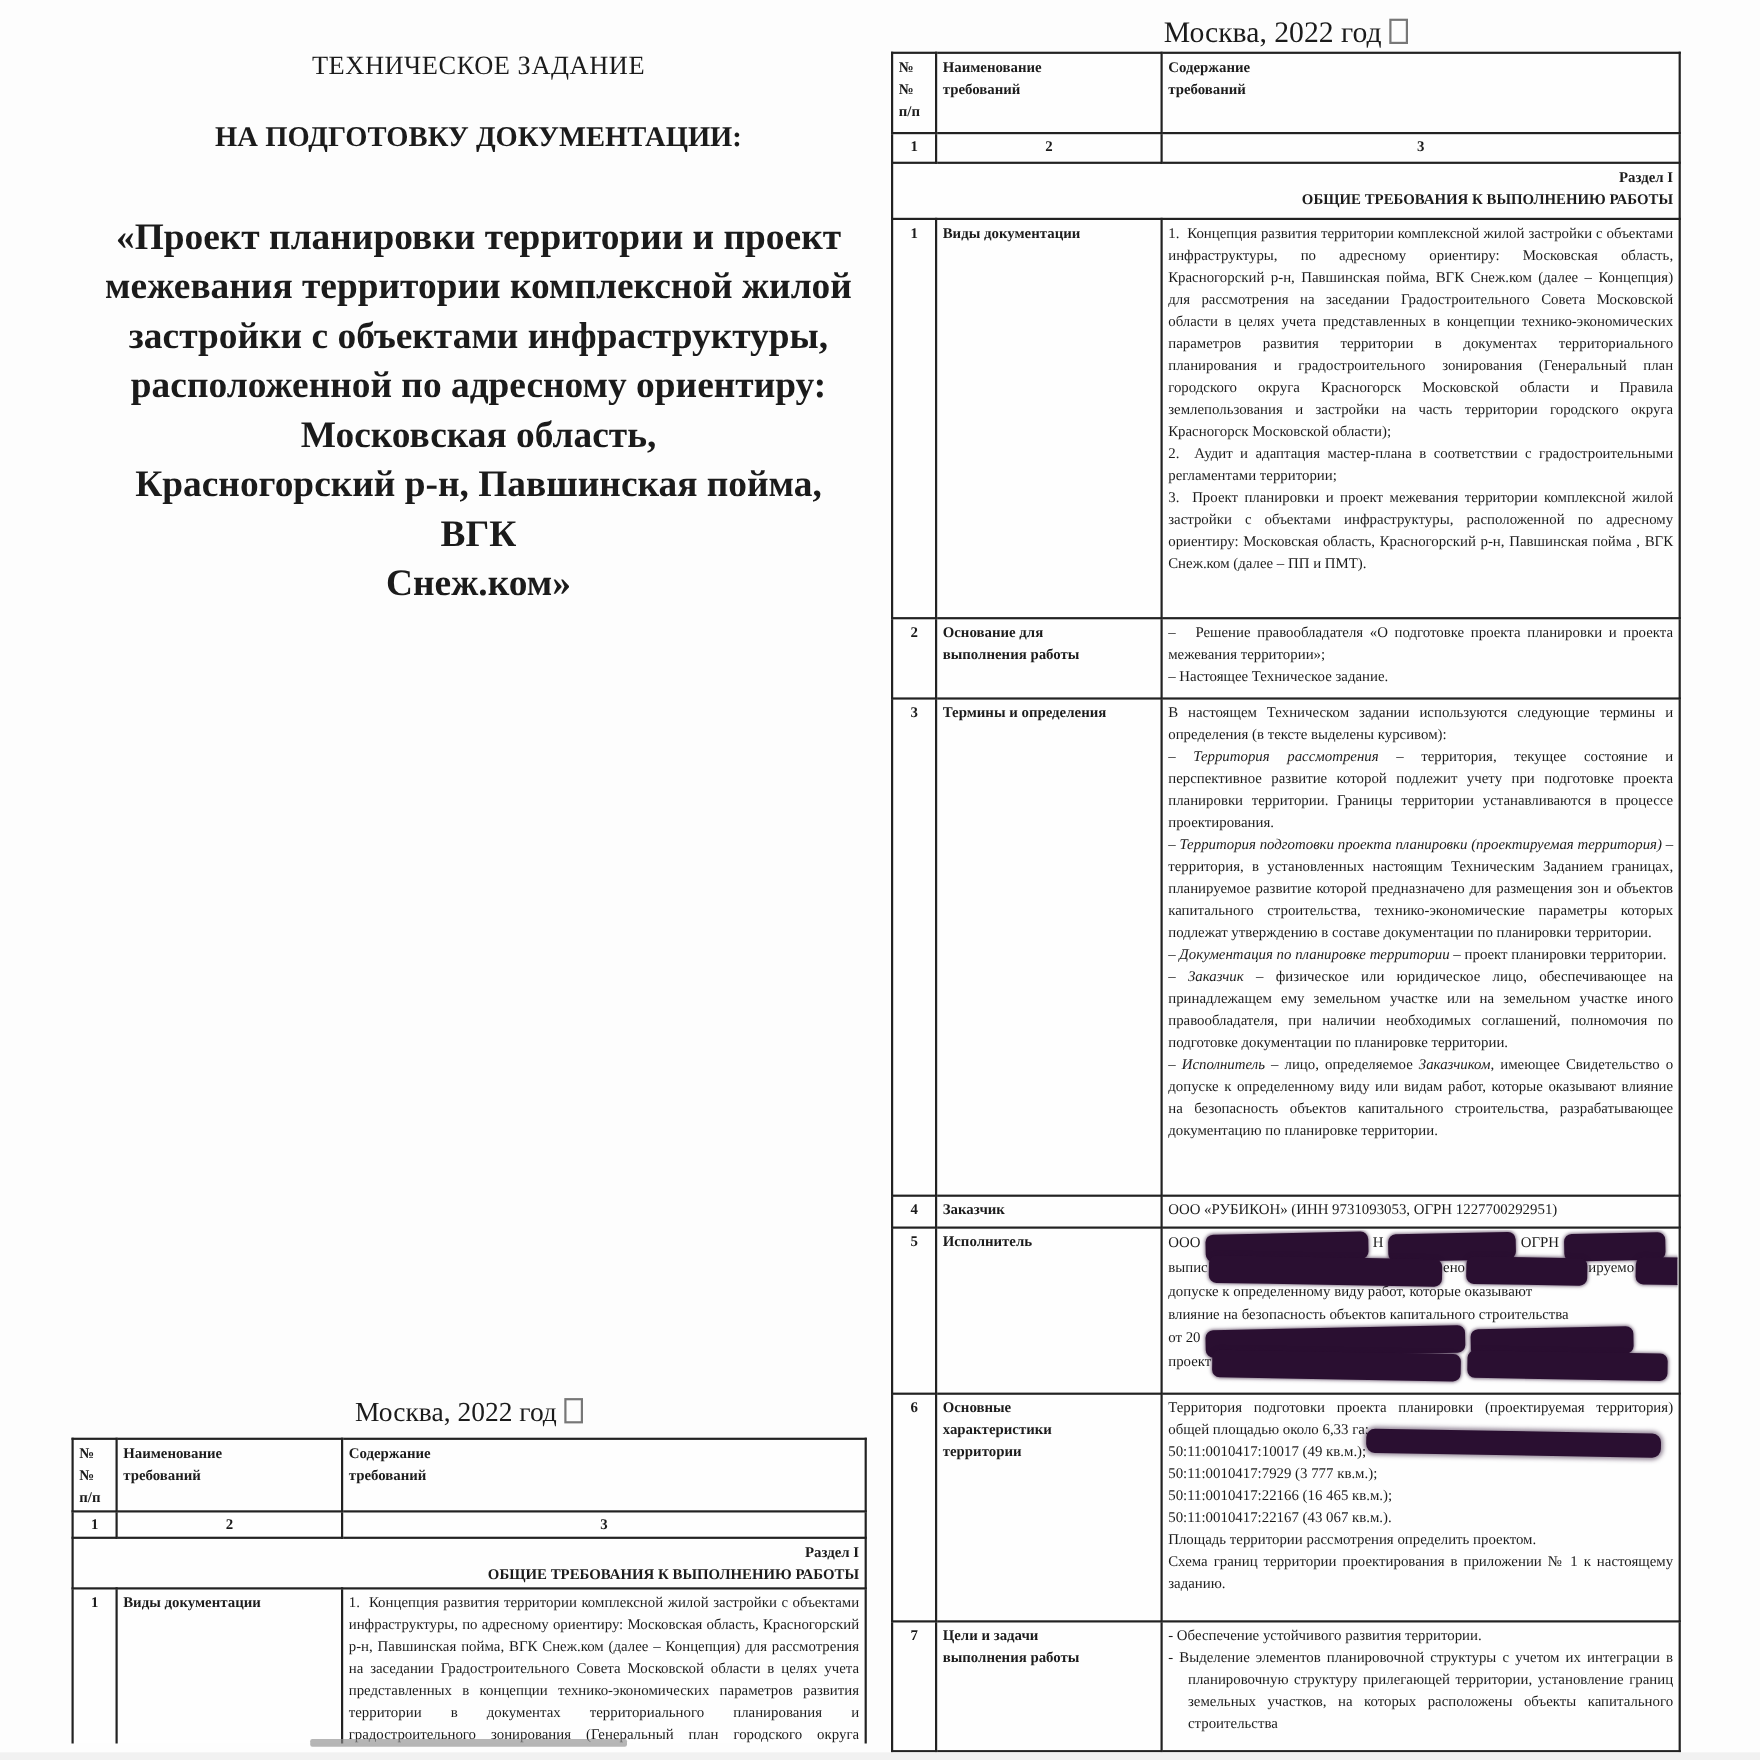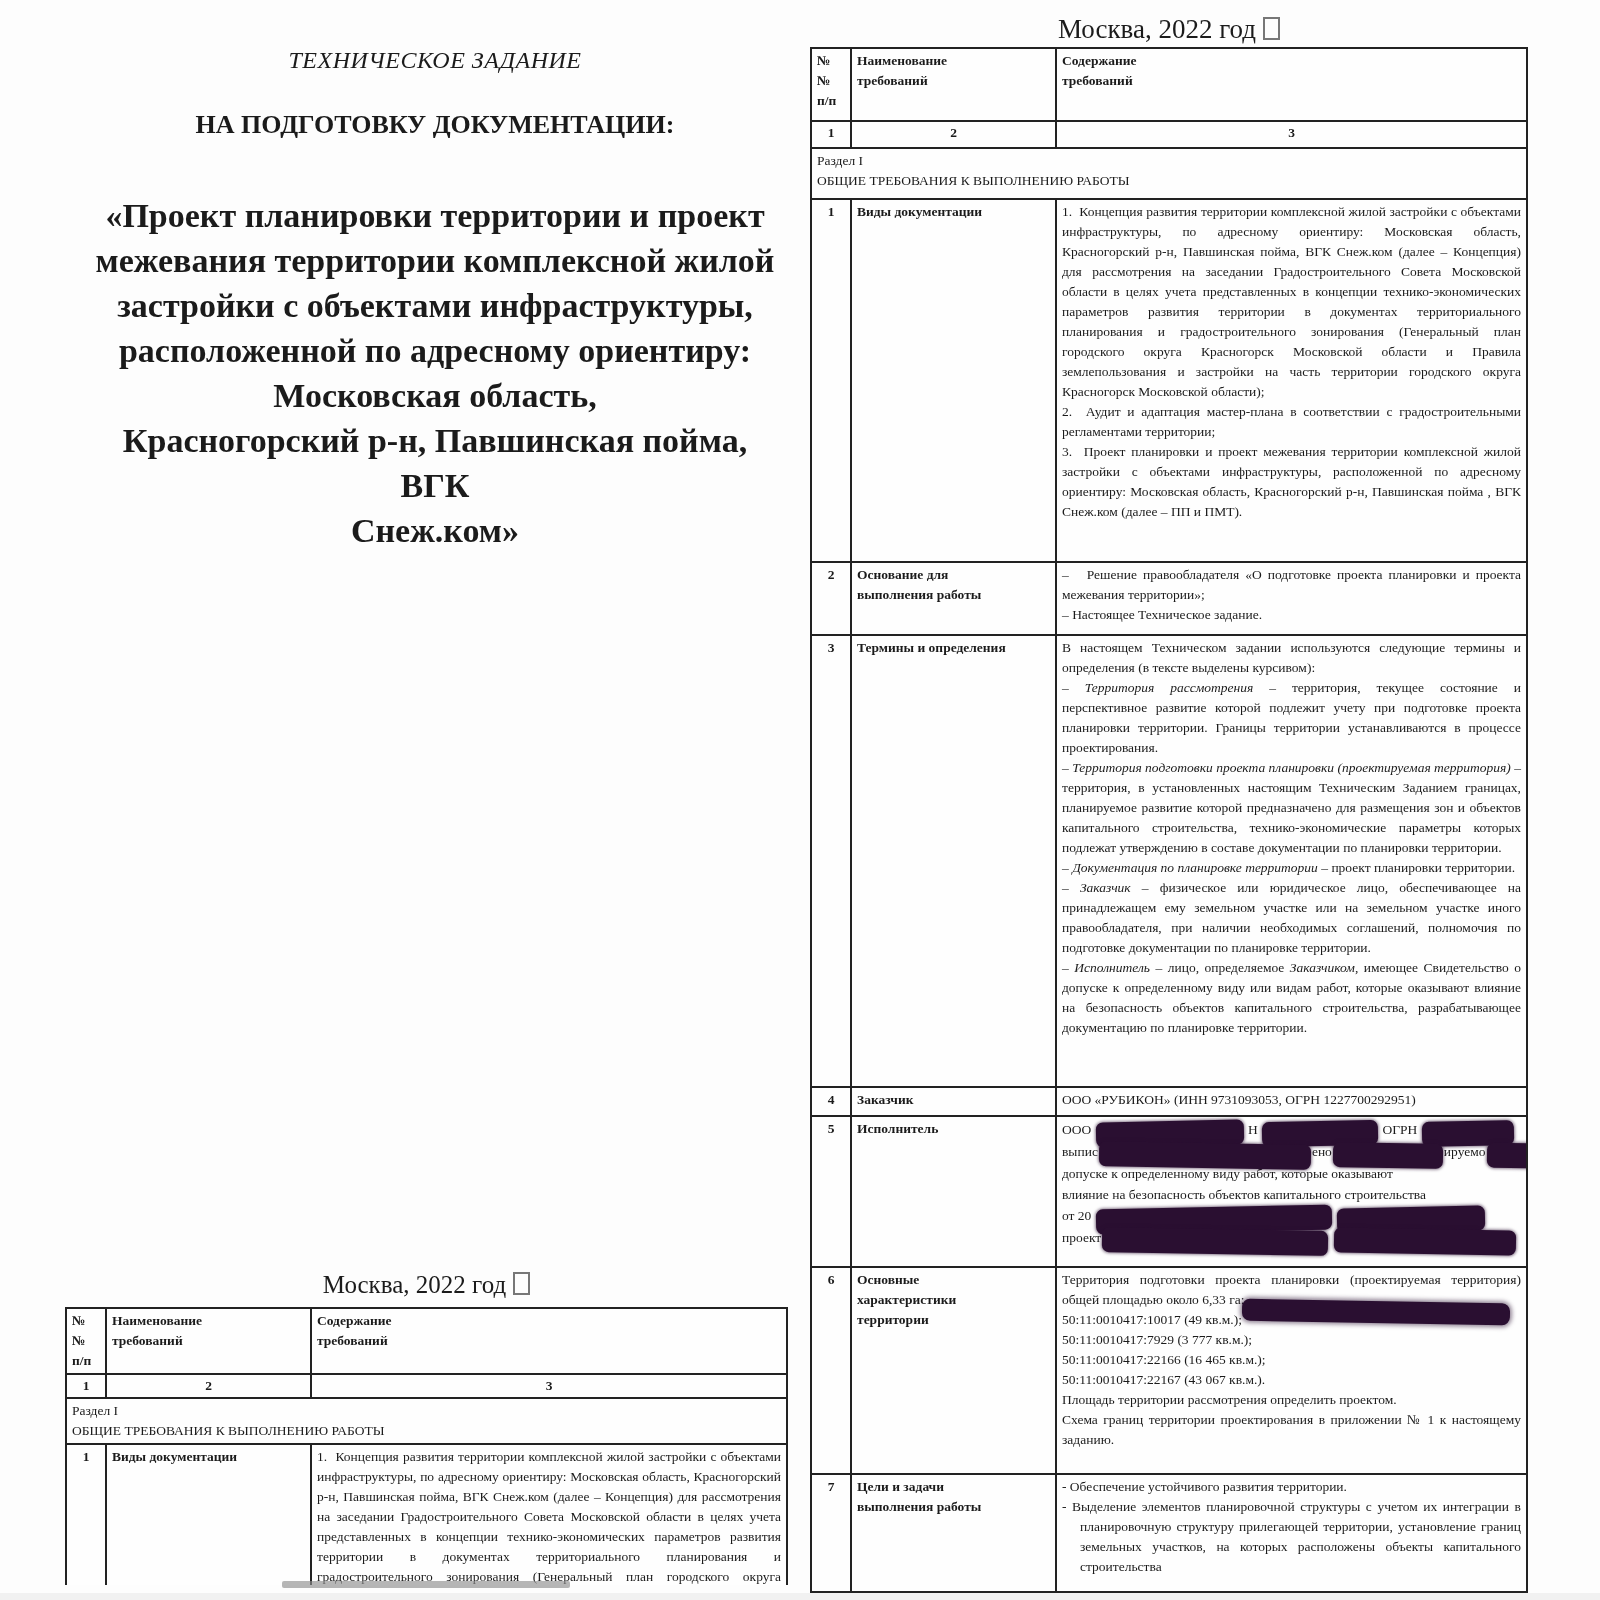--- a/index.html
+++ b/index.html
@@ -2,50 +2,50 @@
 <html><head>
 <meta charset="utf-8">
 <style>
   html,body{margin:0;padding:0;background:#fff;}
   .canvas{
     position:relative;width:1600px;height:1600px;background:#fdfdfd;overflow:hidden;
     font-family:"Liberation Serif","DejaVu Serif",serif;color:#1b1b1b;
   }
   
   .title-block{position:absolute;left:90px;top:45px;width:690px;text-align:center;}
-  .title-main{font-size:24px;line-height:30px;letter-spacing:.5px;margin-bottom:34px;font-style:italic;}
+  .title-main{font-size:24px;line-height:30px;letter-spacing:.5px;margin-bottom:34px;}
   .title-sub{font-size:26px;line-height:32px;font-weight:bold;margin-bottom:52px;}
   .title-quote{font-size:34px;line-height:45px;font-weight:bold;}
   
   .city{position:absolute;text-align:center;font-size:27px;line-height:30px;white-space:nowrap;}
   .city-right{left:810px;width:718px;top:14px;}
   .city-left{left:65px;width:723px;top:1270px;font-size:25px;}
   .boxglyph{display:inline-block;width:13px;height:19px;border:2px solid #777;vertical-align:-2px;margin-left:7px;}
   
   .doc-table{position:absolute;border-collapse:collapse;table-layout:fixed;background:#fefefe;
     font-size:13.5px;line-height:20px;}
   .doc-table td{border:2px solid #222;vertical-align:top;padding:2px 5px;overflow:hidden;}
   .right-table{left:810px;top:47px;width:718px;height:1546px;}
   .left-table{left:65px;top:1307px;width:723px;height:278px;}
   .table-clip{position:absolute;overflow:hidden;}
   .clip-right{left:806px;top:43px;width:726px;height:1552px;}
   .clip-left{left:61px;top:1303px;width:731px;height:282px;}
   .clip-right .doc-table,.clip-left .doc-table{left:4px;top:4px;}
   .th-cell{font-weight:bold;text-align:left;}
   .num-head{text-align:left;font-weight:bold;}
   .numrow td{font-weight:bold;text-align:center;padding:1px 4px;}
-  .section-cell{text-align:left;font-weight:normal;padding:3px 4px;}
+  .section-cell{text-align:right;font-weight:bold;padding:3px 4px;}
   .cell-num{text-align:center;font-weight:bold;}
   .cell-name{font-weight:bold;}
   .cell-content p{margin:0;text-align:justify;}
   .cell-content p span{white-space:pre-wrap;}
   .cell-content i{font-style:italic;}
   .row7 .cell-content p{padding-left:18px;text-indent:-18px;}
   
-  .red-lines{position:relative;}
+  .red-lines{position:relative;border-radius:19px;}
   .rl{white-space:nowrap;line-height:21px;}
   .redact{display:inline-block;height:25px;background:#2a0f31;border-radius:7px;
     vertical-align:-7px;margin:-5px 1px;box-shadow:0 0 3px 1px rgba(42,15,49,.55);}
   .tilt1{transform:rotate(-1.2deg);}
   .tilt2{transform:rotate(1deg);}
   .blob-abs{position:absolute;background:#2a0f31;border-radius:8px;box-shadow:0 0 4px 2px rgba(42,15,49,.5);}
   
   .smudge{position:absolute;left:282px;top:1581px;width:288px;height:7px;background:#8f8f8f;opacity:.65;border-radius:2px;}
   .edge-fade{position:absolute;left:0;top:1593px;width:1600px;height:7px;background:#f1f1f1;}
 </style>

